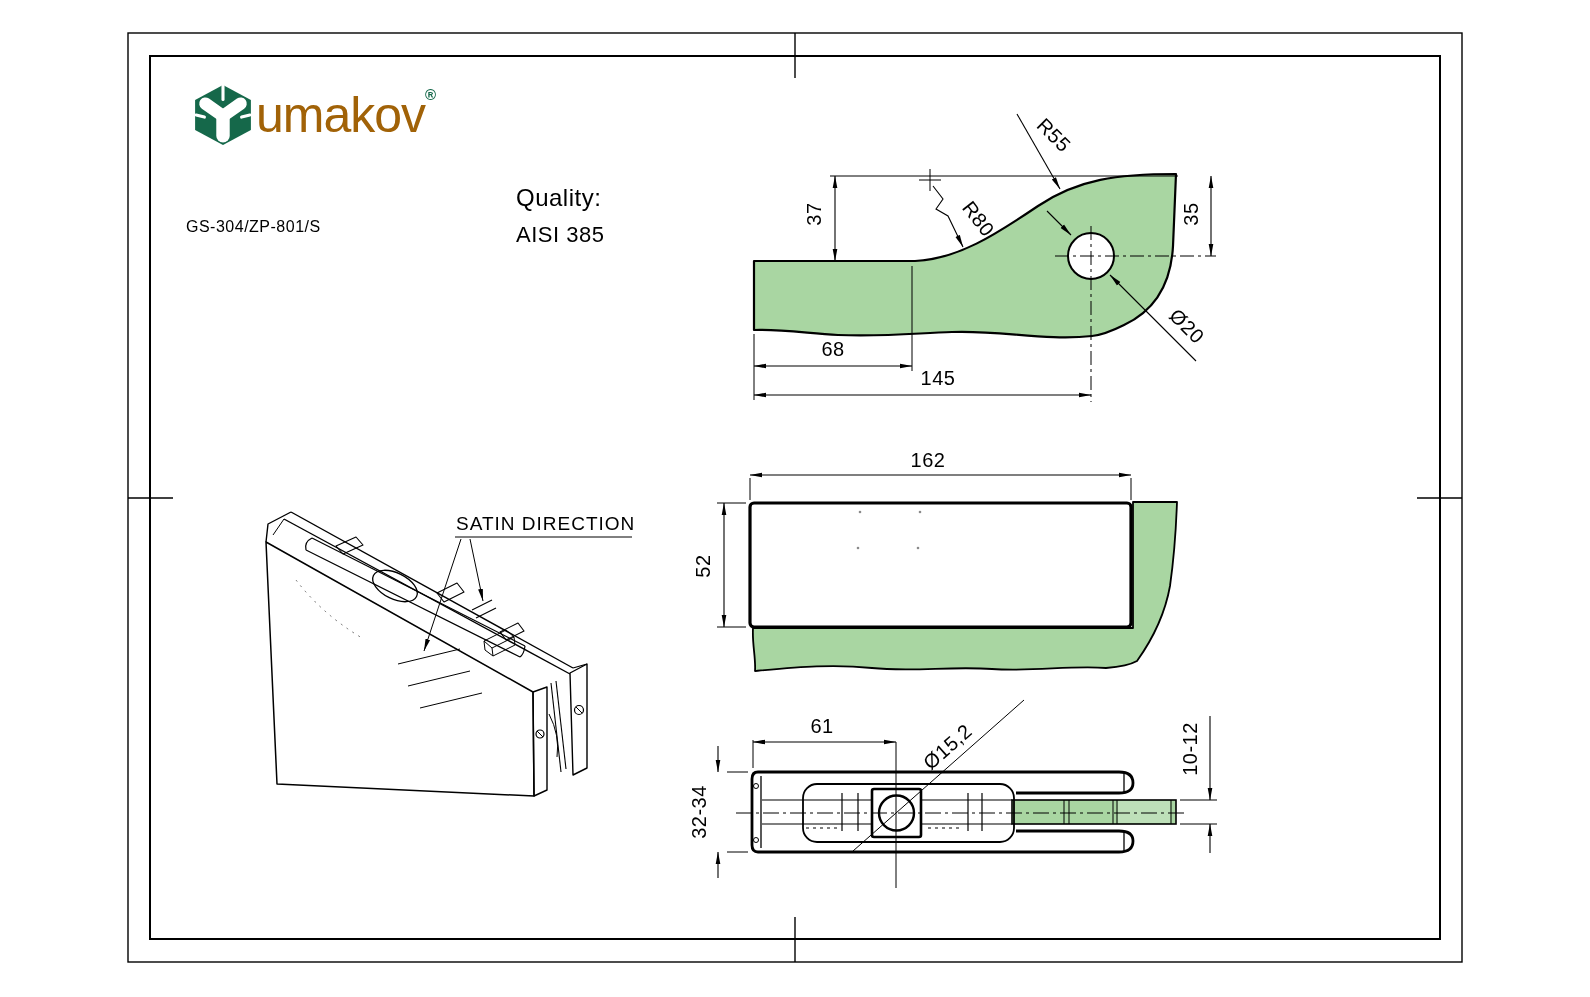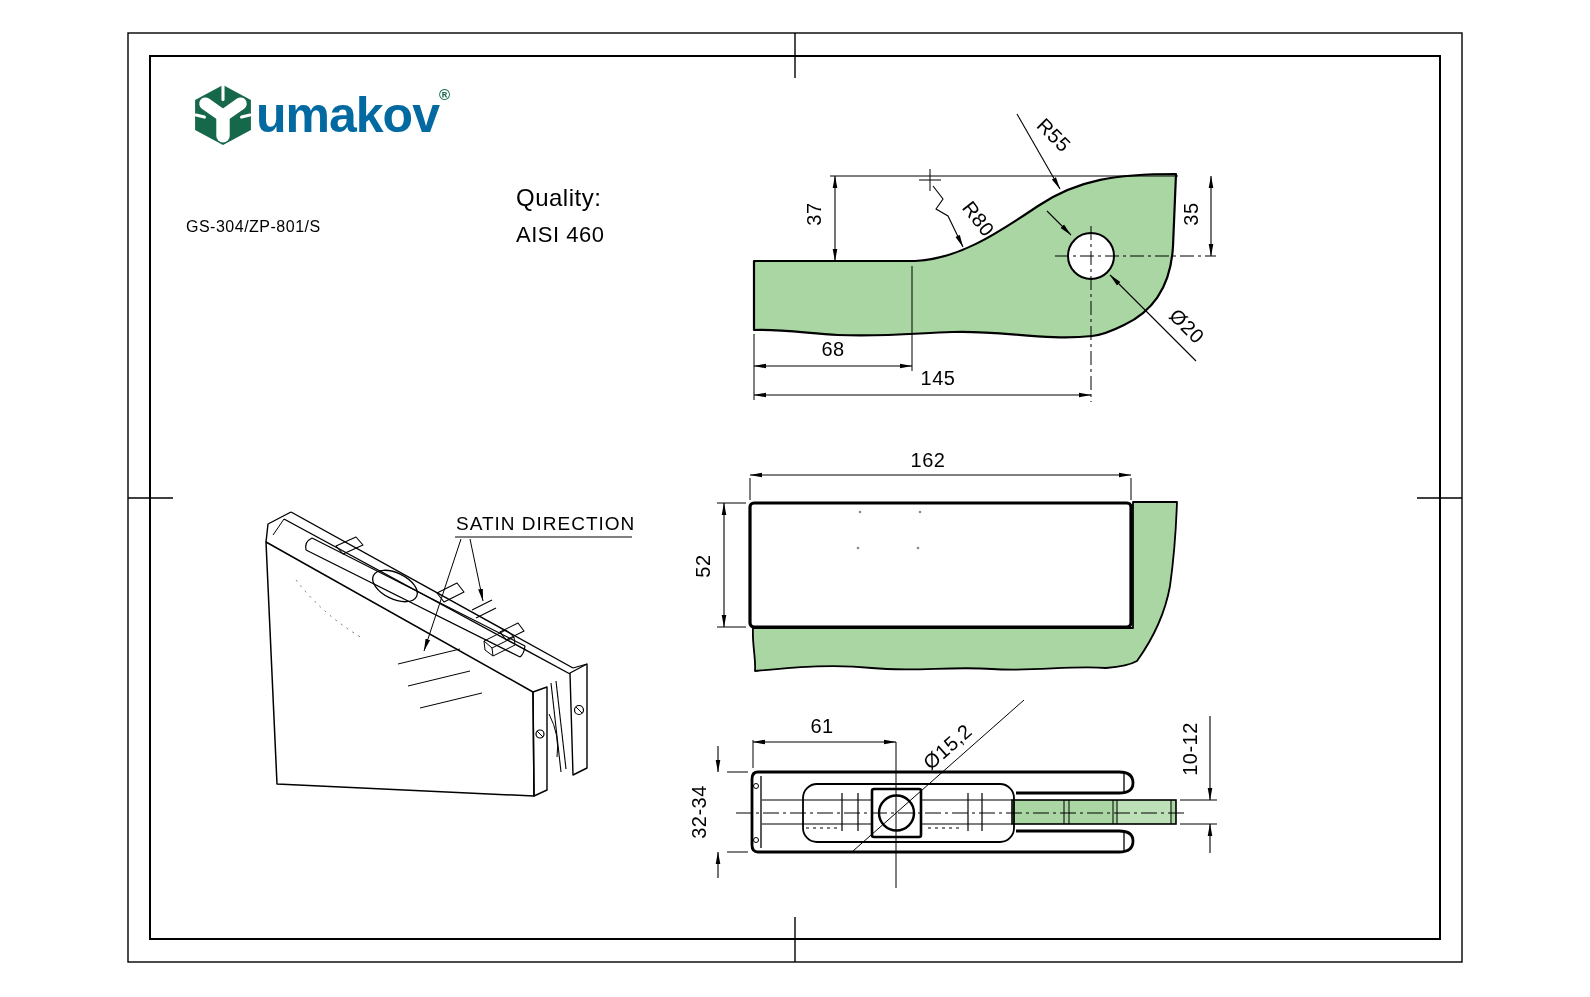--- a/index.html
+++ b/index.html
@@ -1,21 +1,21 @@
 <!DOCTYPE html>
 <html><head>
 <meta charset="utf-8">
 <style>
   html,body{margin:0;padding:0;background:#fff;}
   #sheet{position:relative;width:1590px;height:997px;background:#ffffff;overflow:hidden;
          font-family:"Liberation Sans",sans-serif;}
   #drawing-svg{position:absolute;left:0;top:0;}
   .hdr{position:absolute;color:#000;text-align:right;}
   #logo{position:absolute;left:190px;top:84px;display:flex;align-items:flex-start;}
-  #logo-word{font-size:50px;font-weight:bold;color:#0369a1;letter-spacing:-1px;line-height:62px;}
+  #logo-word{font-size:50px;font-weight:normal;color:#a16207;letter-spacing:-1px;line-height:62px;}
   #logo-reg{font-size:15px;color:#15684a;font-weight:bold;margin-top:2px;}
   #product-code{left:186px;top:218px;font-size:16px;letter-spacing:0.5px;}
   #quality-label{left:516px;top:184px;font-size:24px;letter-spacing:0.5px;}
   #quality-value{left:516px;top:222px;font-size:22px;letter-spacing:0.5px;}
   svg text{font-family:"Liberation Sans",sans-serif;fill:#000;font-size:20px;letter-spacing:0.5px;}
   svg .lbl{font-size:19px;letter-spacing:1px;}
   .ln{stroke:#000;fill:none;}
 </style>
 </head>
 <body>
@@ -217,15 +217,15 @@
         <line x1="31" y1="2" x2="31" y2="15" stroke-width="3"></line>
         <line x1="5" y1="30" x2="13" y2="32" stroke-width="3"></line>
         <line x1="57" y1="30" x2="49" y2="32" stroke-width="3"></line>
       </g>
     </svg>
     <span id="logo-word">umakov</span>
     <span id="logo-reg">®</span>
   </div>
   <div class="hdr" id="product-code">GS-304/ZP-801/S</div>
   <div class="hdr" id="quality-label">Quality:</div>
-  <div class="hdr" id="quality-value">AISI 460</div>
+  <div class="hdr" id="quality-value">AISI 385</div>
 
 </div>
 
 </body></html>

